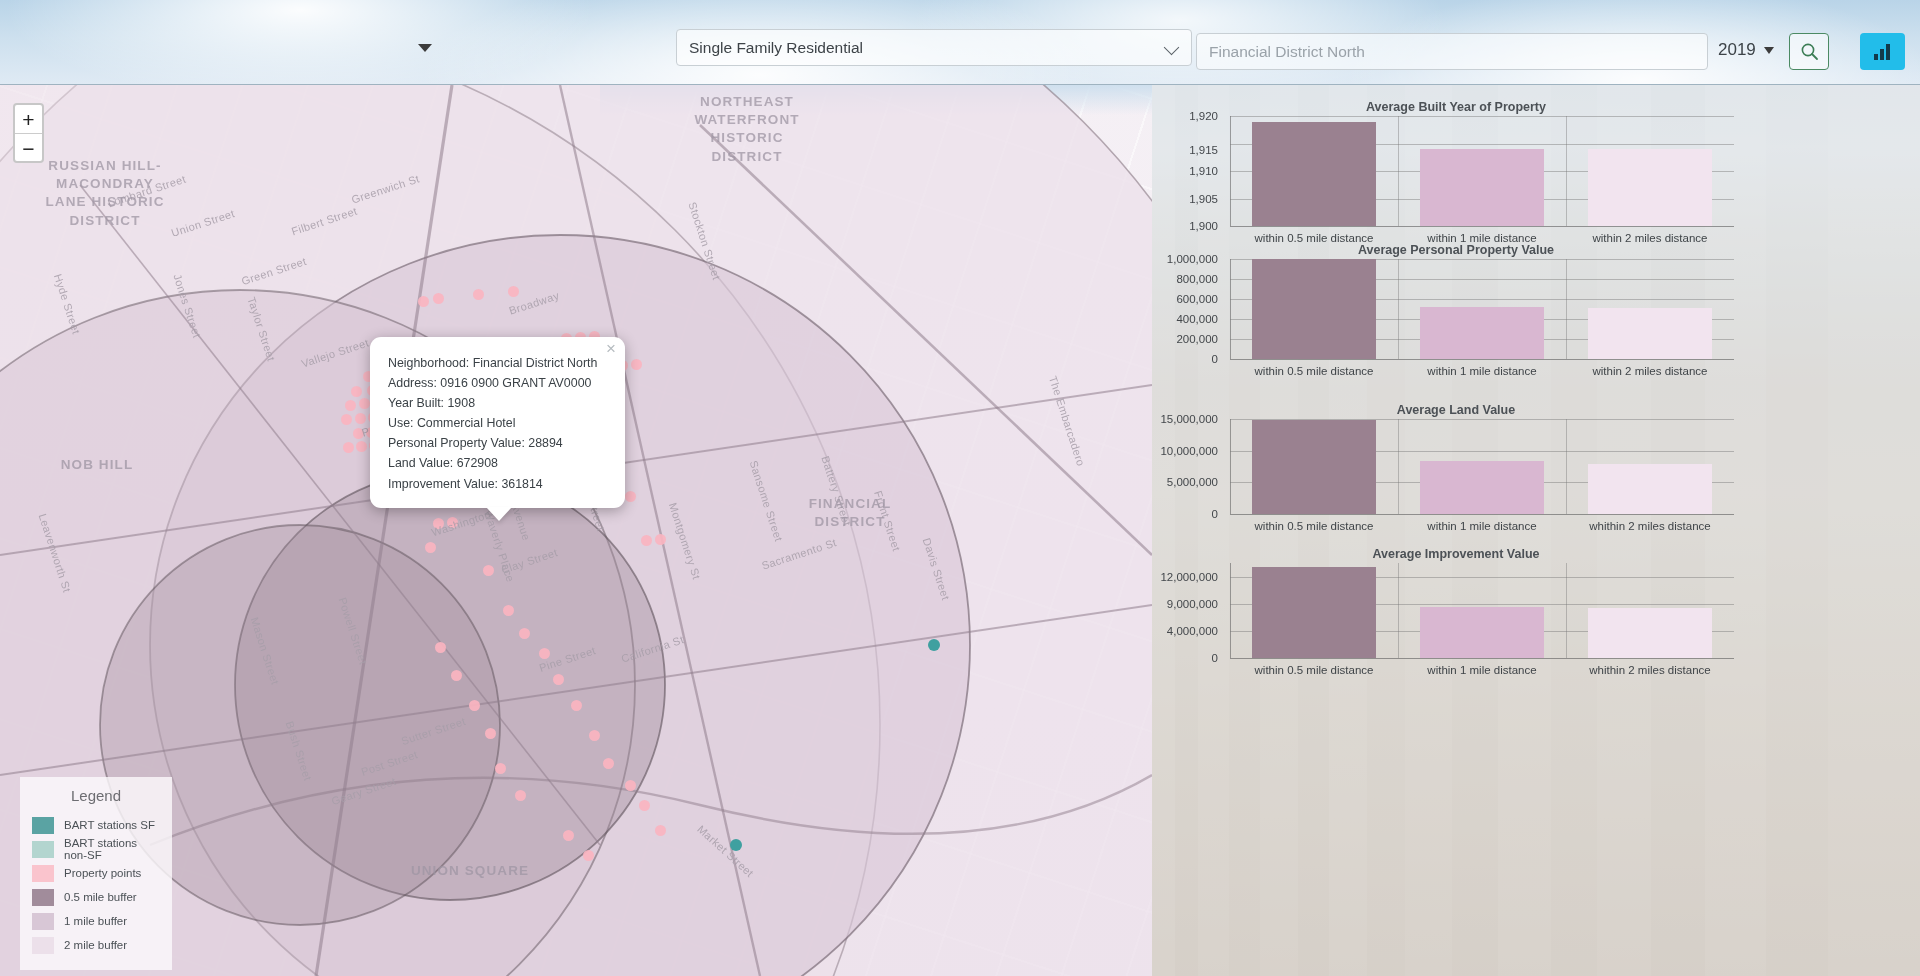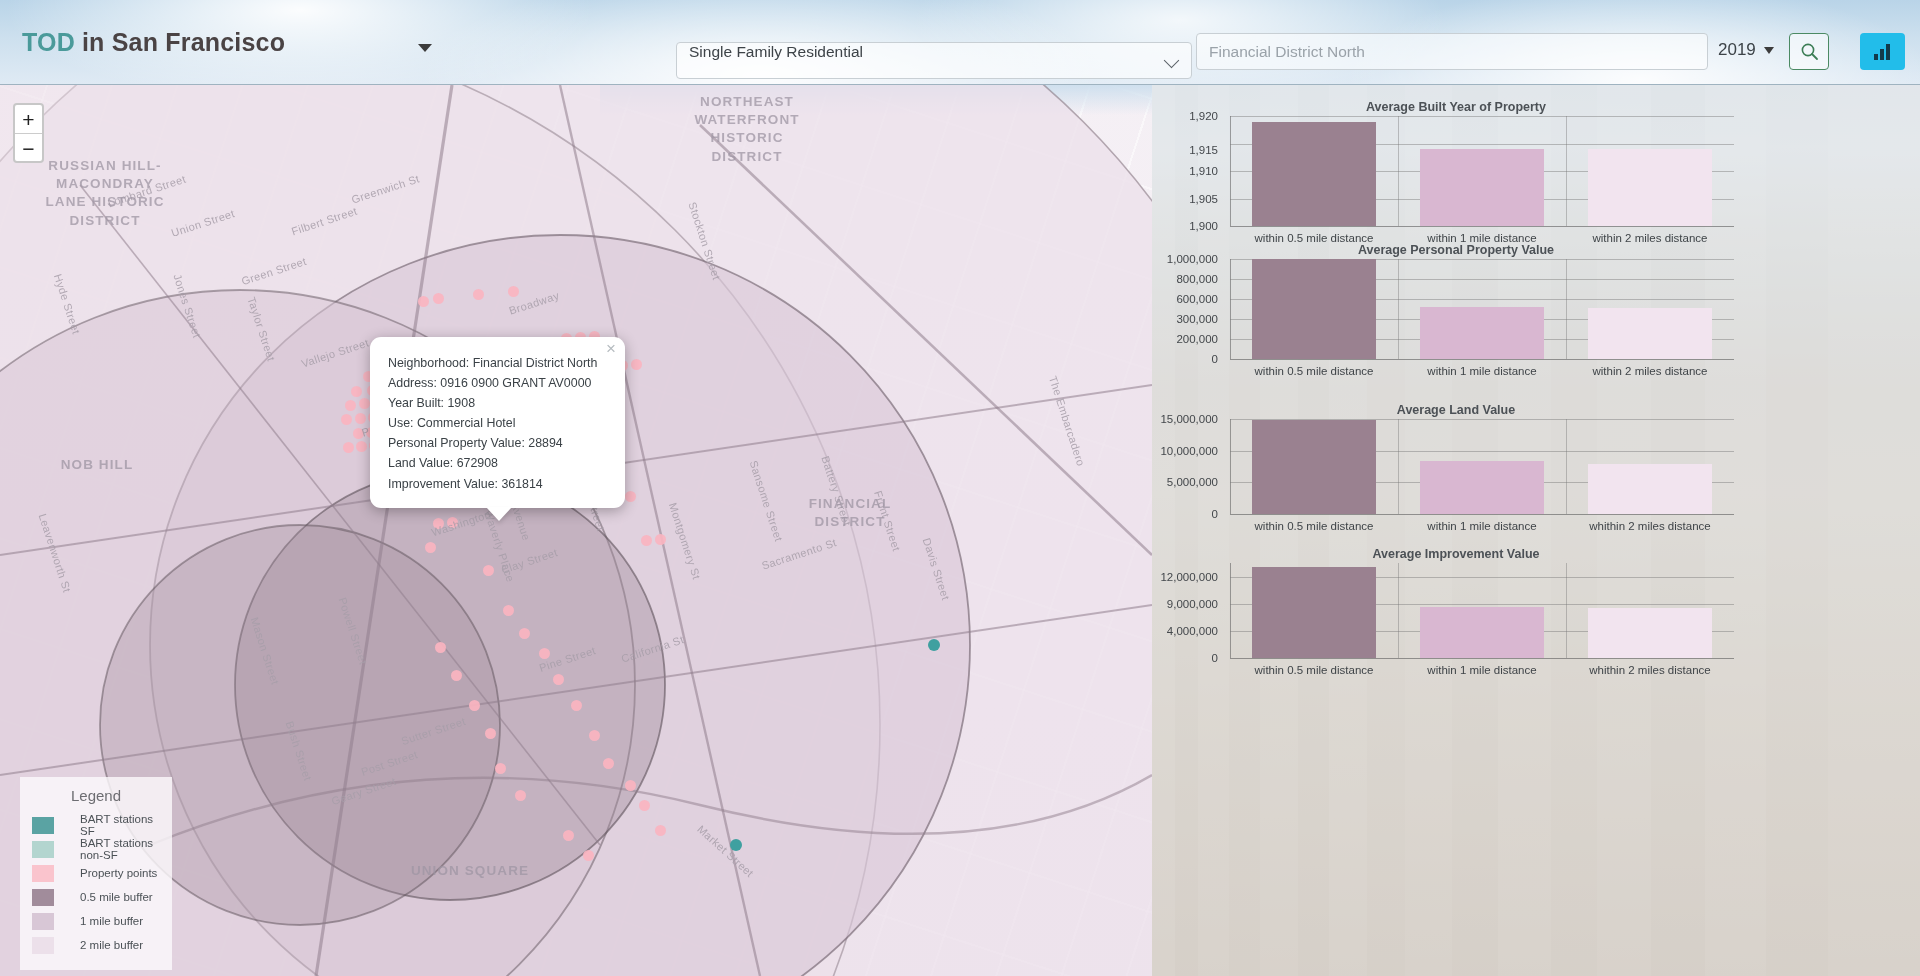--- a/index.html
+++ b/index.html
@@ -31,24 +31,24 @@
   .title-rest { font-size: 25px; font-weight: bold; color: #4a4344; letter-spacing: .2px; margin-left: 7px;}
   #title-caret {
     position: absolute; left: 418px; top: 44px;
     width: 0; height: 0;
     border-left: 7px solid transparent; border-right: 7px solid transparent;
     border-top: 8px solid #3c3c3c;
     cursor: pointer;
   }
 
   .hdr-select {
-    position: absolute; left: 676px; top: 42px; width: 516px; height: 37px;
+    position: absolute; left: 676px; top: 29px; width: 516px; height: 37px;
     background: rgba(255,255,255,0.62);
     border: 1px solid #c8cfd4; border-radius: 4px;
-    display: flex; align-items: flex-start; padding: 0 12px;
+    display: flex; align-items: center; padding: 0 12px;
     font-size: 15.5px; color: #3d4348;
     cursor: pointer;
   }
   .hdr-select .chev {
     position: absolute; right: 14px; top: 12px;
     width: 11px; height: 11px;
     border-right: 1.7px solid #5a6268; border-bottom: 1.7px solid #5a6268;
     transform: rotate(45deg);
   }
   .hdr-input {
@@ -163,21 +163,21 @@
     background: rgba(252,250,252,0.80);
     padding: 10px 12px 13px 12px;
     z-index: 25;
   }
   #legend h4 {
     text-align: center; font-size: 15px; font-weight: normal;
     color: #6d6d72; margin-bottom: 9px;
   }
   .legrow { display: flex; align-items: center; gap: 10px; height: 24px; }
   .legsw { width: 22px; height: 17px; flex: 0 0 22px; }
-  .leglab { font-size: 11.5px; color: #4b5156; margin-left: 16px; }
+  .leglab { font-size: 11.5px; color: #4b5156; }
 
   
   #dash {
     position: absolute; left: 1152px; top: 85px; width: 768px; height: 891px;
     overflow: hidden;
   }
   #dash-bg {
     position: absolute; inset: 0;
     background:
       linear-gradient(180deg,
@@ -225,24 +225,20 @@
   .bar { position: absolute; bottom: 0; }
   .xlab {
     position: absolute; transform: translateX(-50%);
     font-size: 11.5px; color: #3f4448; white-space: nowrap; text-align: center;
   }
 </style>
 </head>
 <body>
 
 <div id="header">
-  <div id="title-block">
-    <span class="title-tod">TOD</span>
-    <span class="title-rest">in San Francisco</span>
-  </div>
   <div id="title-caret"></div>
 
   <div class="hdr-select">
     <span>Single Family Residential</span>
     <span class="chev"></span>
   </div>
 
   <input class="hdr-input" type="text" placeholder="Financial District North" style="">
 
   <div id="year-block">
@@ -532,21 +528,21 @@
           <div class="yaxis"></div>
           <div class="gridline base" style="top: 100px;"></div>
           <div class="gridline" style="top: 80px;"></div>
           <div class="gridline" style="top: 60px;"></div>
           <div class="gridline" style="top: 40px;"></div>
           <div class="gridline" style="top: 20px;"></div>
           <div class="gridline" style="top: 0px;"></div>
           <div class="ylabels">
             <div class="ylab" style="top: 100px;">0</div>
             <div class="ylab" style="top: 80px;">200,000</div>
-            <div class="ylab" style="top: 60px;">300,000</div>
+            <div class="ylab" style="top: 60px;">400,000</div>
             <div class="ylab" style="top: 40px;">600,000</div>
             <div class="ylab" style="top: 20px; margin-left: 28px;">800,000</div>
             <div class="ylab" style="top: 0px;">1,000,000</div>
           </div>
           <div class="vline" style="left: 33.3333%;"></div>
           <div class="vline" style="left: 66.6667%;"></div>
           <div class="bar" style="left: 4.33333%; width: 24.6667%; height: 100px; background: rgb(154, 129, 144);"></div>
           <div class="xlab" style="left: 16.6667%; top: 106px;">within 0.5 mile distance</div>
           <div class="bar" style="left: 37.6667%; width: 24.6667%; height: 52px; background: rgb(217, 183, 209);"></div>
           <div class="xlab" style="left: 50%; top: 106px;">within 1 mile distance</div>

